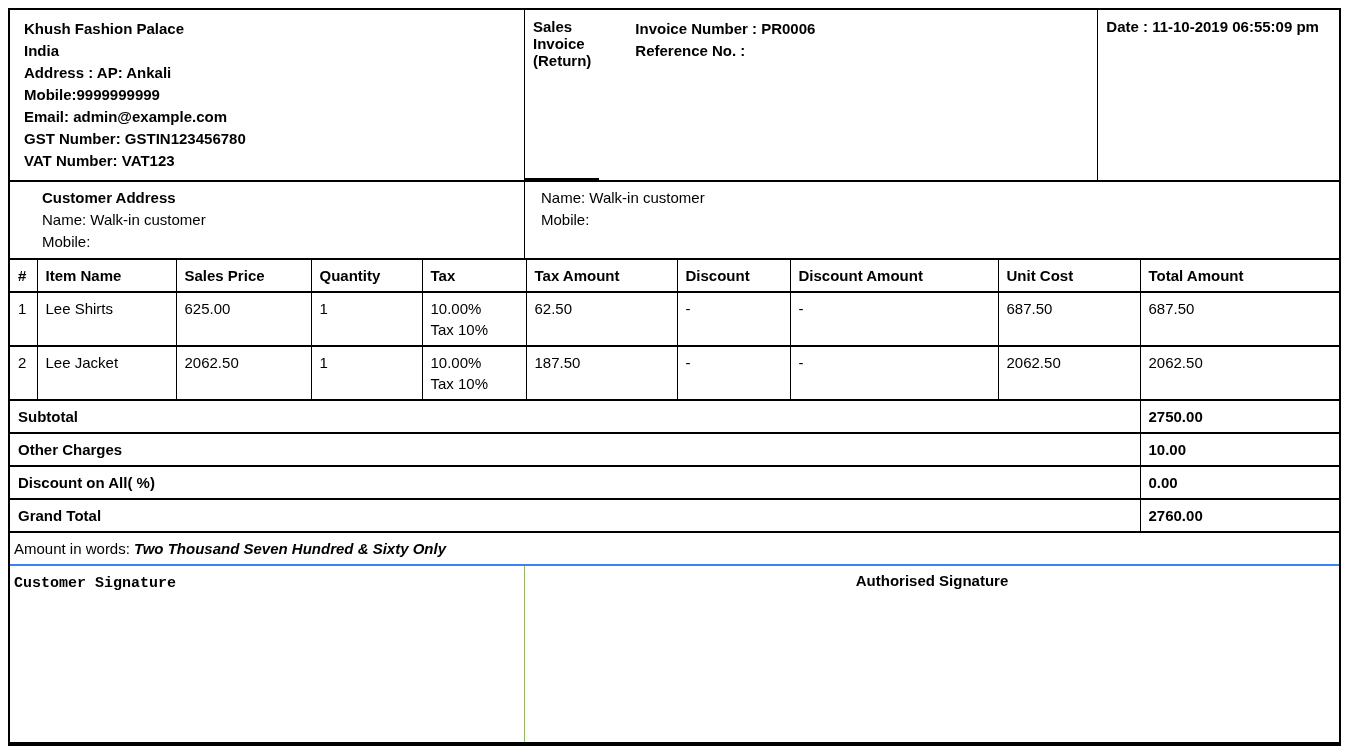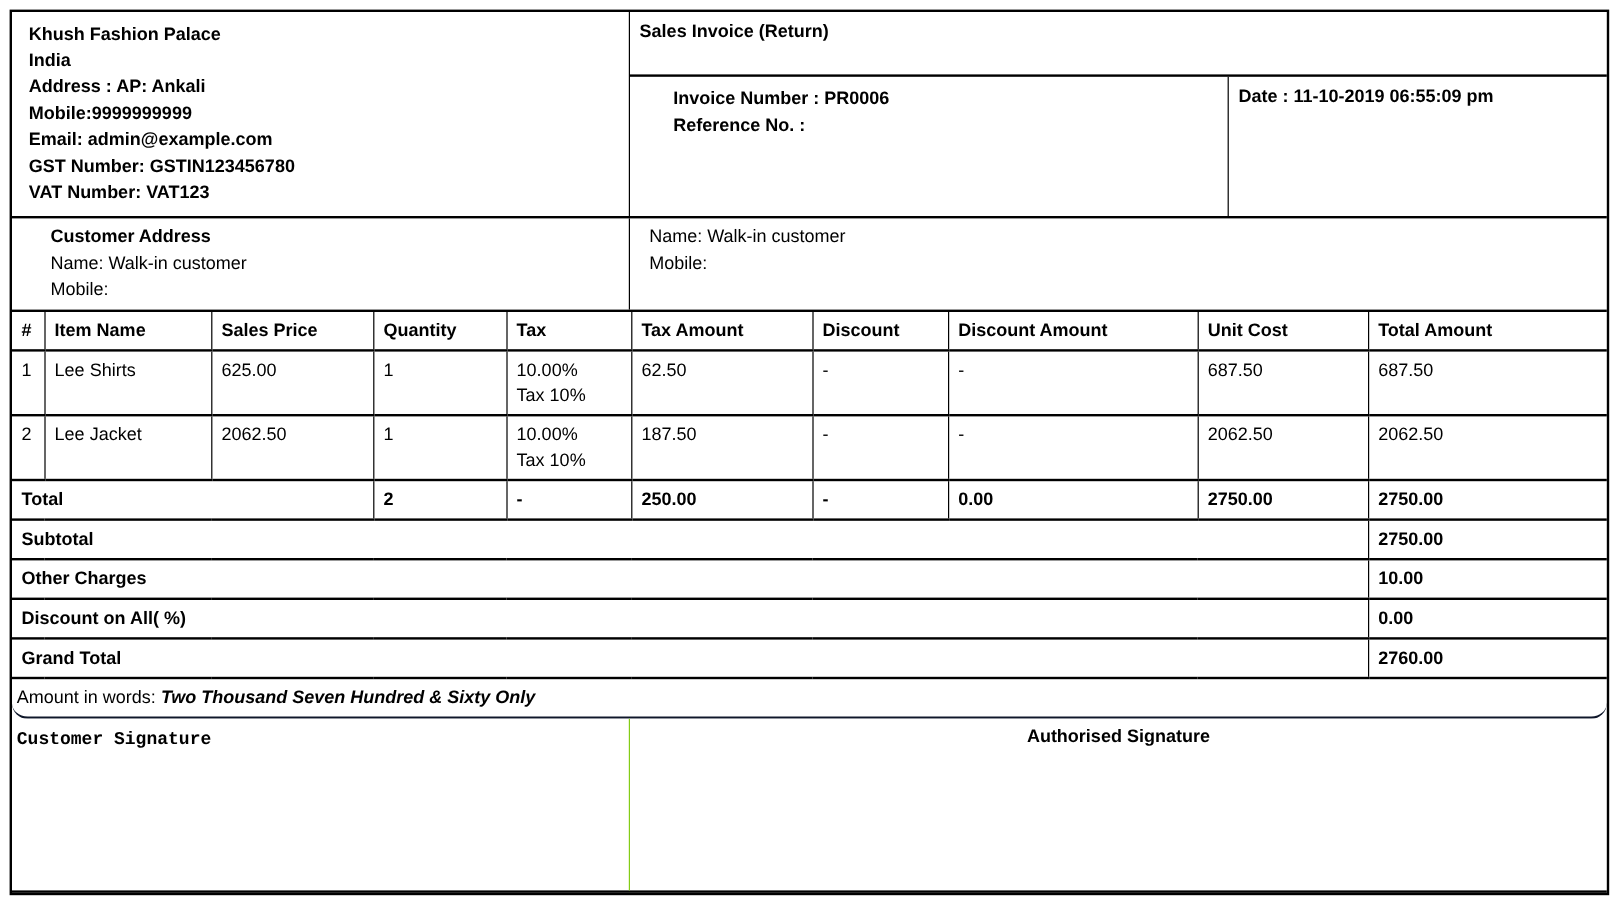--- a/index.html
+++ b/index.html
@@ -25,21 +25,21 @@
   
   .top-section { display: flex; border-bottom: 2px solid #000; flex: 0 0 160px; }
   .company-cell {
     flex: 0 0 515px;
     border-right: 1px solid #000;
     padding: 8px 14px;
     font-weight: 700;
     line-height: 22px;
     overflow: hidden;
   }
-  .meta-col { flex: 1 1 auto; display: flex; flex-direction: column; }
+  .meta-col { flex: 1 1 auto; display: flex; flex-direction: row; }
   .title-cell { flex: 0 0 54px; border-bottom: 2px solid #000; padding: 8px; font-weight: 700; }
   .meta-row { flex: 1 1 auto; display: flex; margin-left: 28px; }
   .invno-cell { flex: 0 0 471px; border-right: 1px solid #000; padding: 8px; font-weight: 700; line-height: 22px; }
   .date-cell { flex: 1 1 auto; padding: 8px; font-weight: 700; }
 
   
   .address-section { display: flex; border-bottom: 2px solid #000; flex: 0 0 76px; }
   .cust-cell { flex: 0 0 515px; border-right: 1px solid #000; padding: 5px 32px; line-height: 22px; }
   .ship-cell { flex: 1 1 auto; padding: 5px 16px; line-height: 22px; }
   .addr-heading { font-weight: 700; }
@@ -62,21 +62,21 @@
   .items tr > *:last-child { border-right: none; }
   .items thead th { border-top: none; font-weight: 700; }
   .items .item-row { height: 54px; }
   .num { text-align: right; }
   .total-row td { font-weight: 700; }
   .total-label { text-align: center; }
   .sum-row td { font-weight: 700; }
   .sum-label { text-align: right; }
 
   
-  .words-row { flex: 0 0 33px; border-bottom: 2px solid #0f172a; padding: 5px 4px; line-height: 21px; border-radius: 13px; }
+  .words-row { flex: 0 0 33px; border-bottom: 2px solid #3b82f6; padding: 5px 4px; line-height: 21px; }
   .words-value { font-weight: 700; font-style: italic; }
   .sig-section { flex: 1 1 auto; display: flex; border-bottom: 2px solid #000; }
   .sig-left { flex: 0 0 515px; border-right: 1px solid #84cc16; padding: 9px 4px; font-weight: 700; font-family: Liberation Mono, monospace; }
   .sig-right { flex: 1 1 auto; padding: 6px 8px; font-weight: 700; text-align: center; }
   .footer-row { flex: 0 0 38px; display: flex; align-items: center; justify-content: center; font-weight: 700; }
 </style>
 </head>
 <body>
 
 <div class="page">
@@ -169,30 +169,20 @@
           <td>
             <div>10.00%</div>
             <div>Tax 10%</div>
           </td>
           <td class="num">187.50</td>
           <td class="num">-</td>
           <td class="num">-</td>
           <td class="num">2062.50</td>
           <td class="num">2062.50</td>
         </tr>
-        <tr class="total-row">
-          <td class="total-label" colspan="3">Total</td>
-          <td>2</td>
-          <td>-</td>
-          <td class="num">250.00</td>
-          <td>-</td>
-          <td class="num">0.00</td>
-          <td class="num">2750.00</td>
-          <td class="num">2750.00</td>
-        </tr>
         <tr class="sum-row">
           <td class="sum-label" colspan="9">Subtotal</td>
           <td class="num">2750.00</td>
         </tr>
         <tr class="sum-row">
           <td class="sum-label" colspan="9">Other Charges</td>
           <td class="num">10.00</td>
         </tr>
         <tr class="sum-row">
           <td class="sum-label" colspan="9">Discount on All( %)</td>

